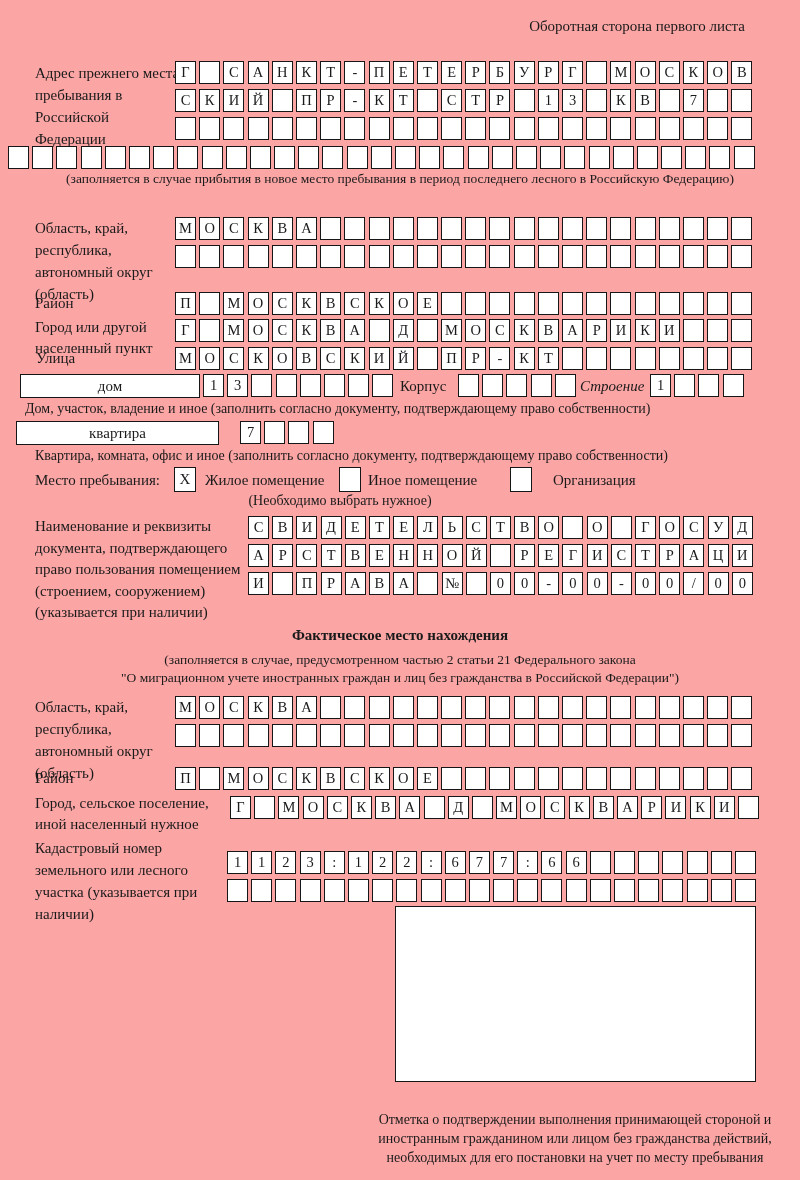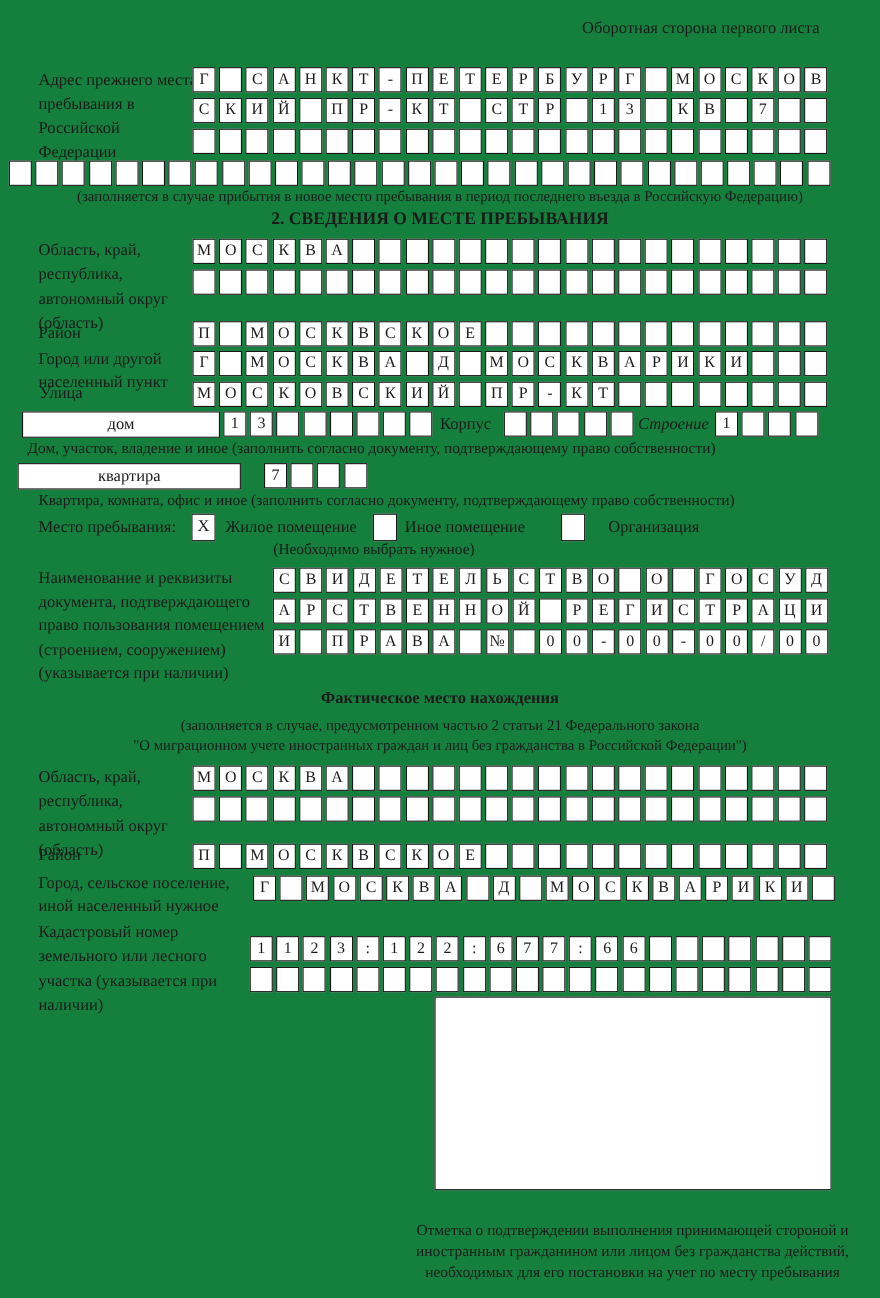--- a/index.html
+++ b/index.html
@@ -1,17 +1,17 @@
 <!DOCTYPE html>
 <html><head>
 <meta charset="utf-8">
 <style>
   html,body{margin:0;padding:0;background:#fff;}
   .sheet{
-    position:relative;width:800px;height:1180px;background:#15803d;
+    position:relative;width:800px;height:1180px;background:#fca5a5;
     font-family:"Liberation Serif","DejaVu Serif",serif;color:#1a1a1a;
     overflow:hidden;
   }
   .abs{position:absolute;}
   .lbl{font-size:15px;line-height:22px;}
   .cellrow{position:absolute;display:flex;gap:3.2px;}
   .cell{
     display:inline-flex;align-items:center;justify-content:center;
     width:21px;height:23px;border:1.6px solid #161616;box-sizing:border-box;
     font-size:14.5px;line-height:1;background:#fff;
@@ -144,23 +144,22 @@
       <span class="cell"></span>
       <span class="cell"></span>
       <span class="cell"></span>
       <span class="cell"></span>
       <span class="cell"></span>
       <span class="cell"></span>
       <span class="cell"></span>
       <span class="cell"></span>
       <span class="cell"></span>
     </div>
-  <div class="abs caption" style="top:171px;">(заполняется в случае прибытия в новое место пребывания в период последнего въезда в Российскую Федерацию)</div>
-
-  <div class="abs sect-title" style="top:191px;">2. СВЕДЕНИЯ О МЕСТЕ ПРЕБЫВАНИЯ</div>
+  <div class="abs caption" style="top:171px;">(заполняется в случае прибытия в новое место пребывания в период последнего лесного в Российскую Федерацию)</div>
+
 
   <div class="abs lbl" style="left:35px;top:217px;width:118px;">Область, край, республика, автономный округ (область)</div>
   <div class="cellrow" style="left:175px;top:217px;">
       <span class="cell">М</span>
       <span class="cell">О</span>
       <span class="cell">С</span>
       <span class="cell">К</span>
       <span class="cell">В</span>
       <span class="cell">А</span>
       <span class="cell"></span>

